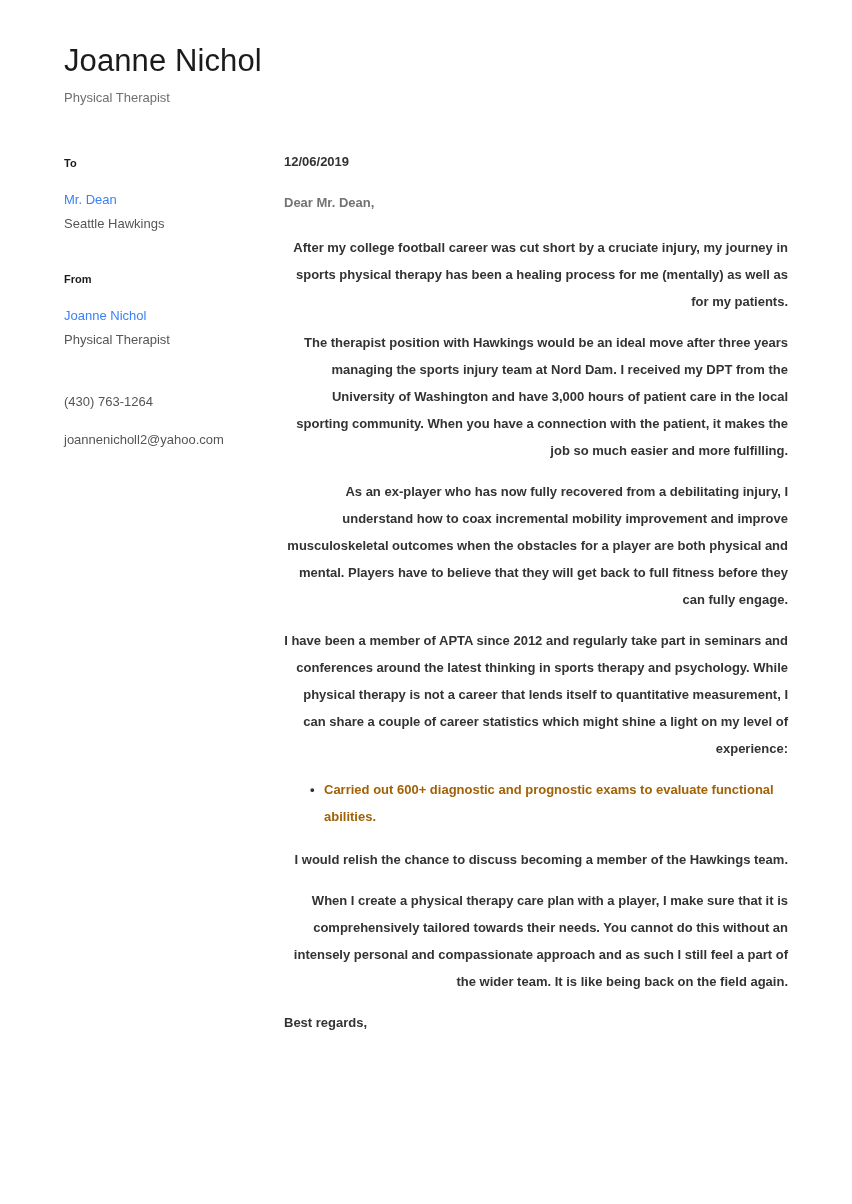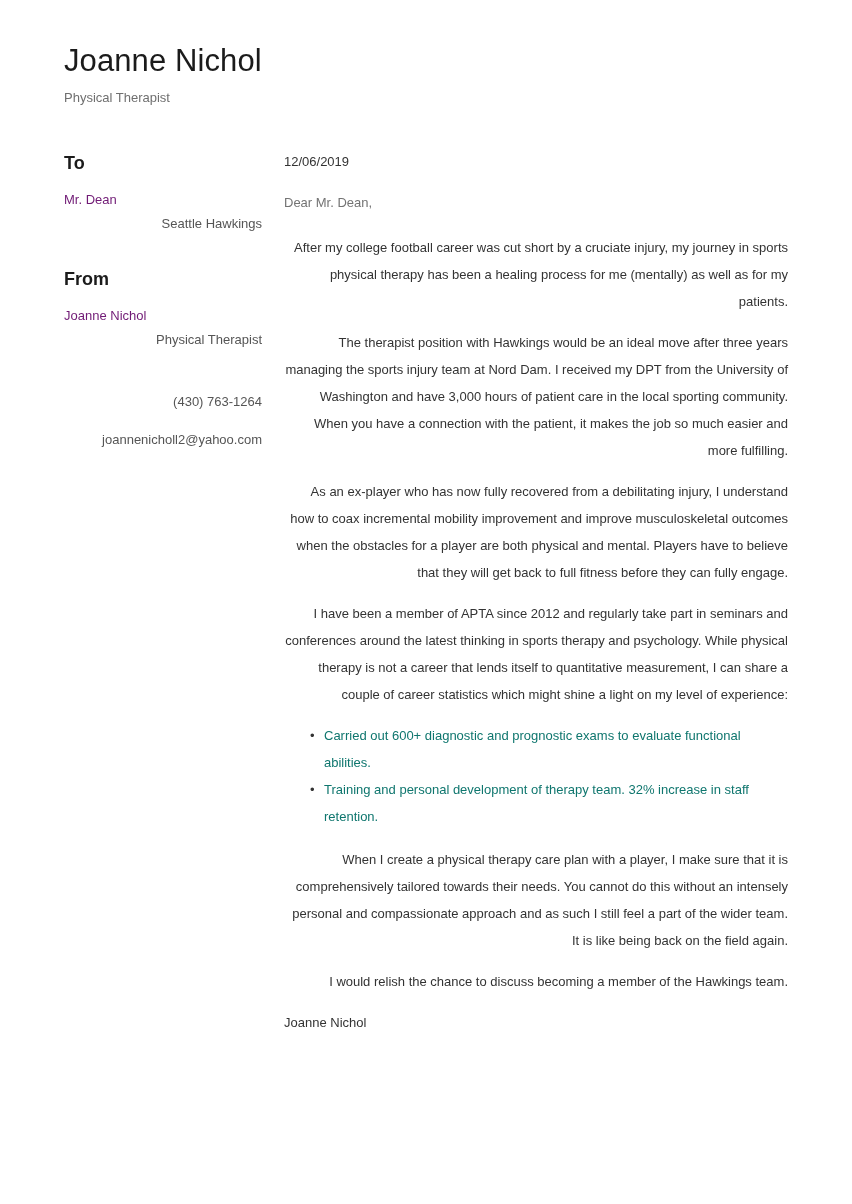--- a/index.html
+++ b/index.html
@@ -54,45 +54,45 @@
   }
   .sidebar {
     width: 198px;
     flex: 0 0 198px;
     padding-top: 2px;
   }
   .main {
     flex: 1 1 auto;
     padding-left: 22px;
     max-width: 510px;
+    font-weight: bold;
   }
 
   
   .side-block {
     margin-bottom: 0;
   }
   .side-heading {
-    font-size: 18px;
+    font-size: 11px;
     line-height: 18px;
     font-weight: 700;
     color: #1b1b1b;
     margin: 0 0 18px 0;
   }
   .side-accent {
     font-size: 13px;
     line-height: 20px;
-    color: #701a75;
+    color: #3b82f6;
     margin: 0 0 4px 0;
   }
   .side-text {
     font-size: 13px;
     line-height: 20px;
     color: #555555;
     margin: 0;
-    text-align: right;
   }
   .side-gap-lg { height: 36px; }
   .side-gap-md { height: 24px; }
   .side-gap-sm { height: 18px; }
 
   
   .letter-date {
     font-size: 13px;
     line-height: 20px;
     color: #333333;
@@ -112,21 +112,21 @@
     text-align: right;
   }
   .letter-list {
     margin: 6px 0 16px 0;
     padding-left: 26px;
     list-style: none;
   }
   .letter-list li {
     font-size: 13px;
     line-height: 27px;
-    color: #0f766e;
+    color: #a16207;
     position: relative;
     padding-left: 14px;
   }
   .letter-list li::before {
     content: "\2022";
     position: absolute;
     left: 0;
     top: 0;
     color: #333333;
     font-size: 13px;
@@ -199,25 +199,25 @@
       <p class="letter-para">After my college football career was cut short by a cruciate injury, my journey in sports physical therapy has been a healing process for me (mentally) as well as for my patients.</p>
 
       <p class="letter-para">The therapist position with Hawkings would be an ideal move after three years managing the sports injury team at Nord Dam. I received my DPT from the University of Washington and have 3,000 hours of patient care in the local sporting community. When you have a connection with the patient, it makes the job so much easier and more fulfilling.</p>
 
       <p class="letter-para">As an ex-player who has now fully recovered from a debilitating injury, I understand how to coax incremental mobility improvement and improve musculoskeletal outcomes when the obstacles for a player are both physical and mental. Players have to believe that they will get back to full fitness before they can fully engage.</p>
 
       <p class="letter-para">I have been a member of APTA since 2012 and regularly take part in seminars and conferences around the latest thinking in sports therapy and psychology. While physical therapy is not a career that lends itself to quantitative measurement, I can share a couple of career statistics which might shine a light on my level of experience:</p>
 
       <ul class="letter-list">
         <li>Carried out 600+ diagnostic and prognostic exams to evaluate functional abilities.</li>
-        <li>Training and personal development of therapy team. 32% increase in staff retention.</li>
       </ul>
 
+      <p class="letter-para">I would relish the chance to discuss becoming a member of the Hawkings team.</p>
+
       <p class="letter-para">When I create a physical therapy care plan with a player, I make sure that it is comprehensively tailored towards their needs. You cannot do this without an intensely personal and compassionate approach and as such I still feel a part of the wider team. It is like being back on the field again.</p>
 
-      <p class="letter-para">I would relish the chance to discuss becoming a member of the Hawkings team.</p>
-
+      <div class="letter-close">Best regards,</div>
 
       <div class="letter-sign">Joanne Nichol</div>
 
     </main>
   </div>
 </div>
 
 </body></html>

